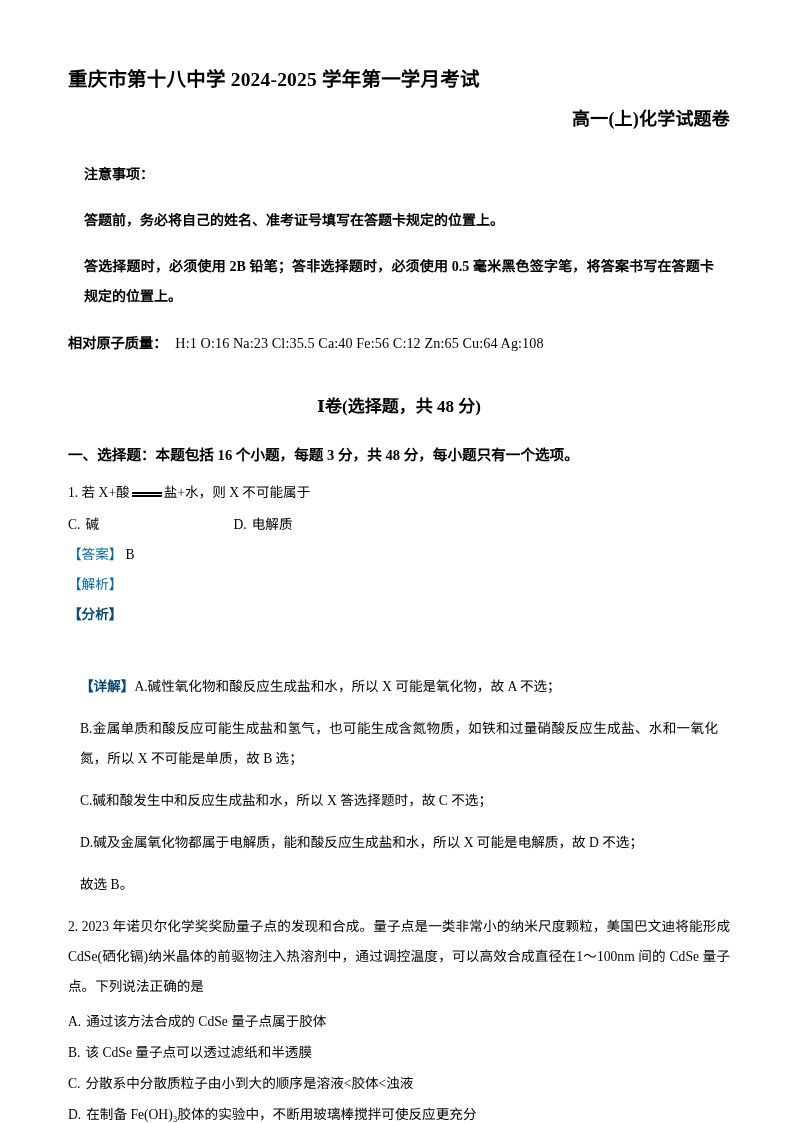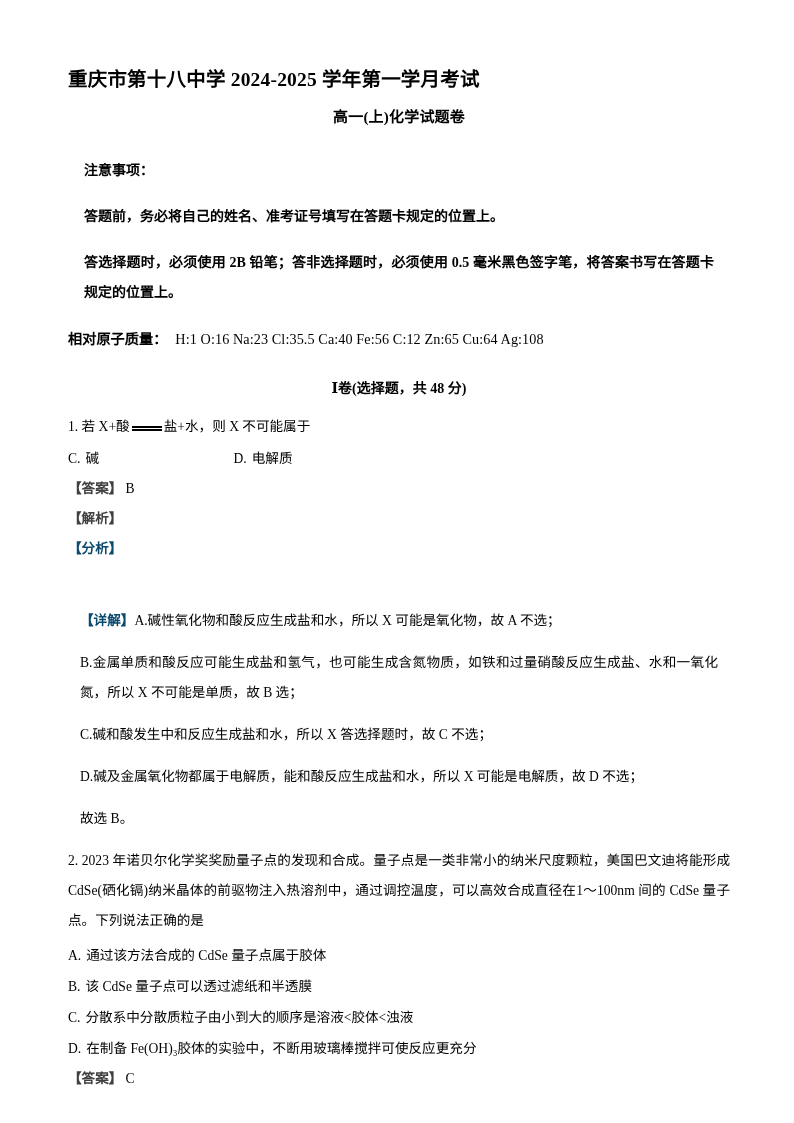--- a/index.html
+++ b/index.html
@@ -34,23 +34,23 @@
   .doc-title {
     text-align: left;
     font-weight: bold;
     font-size: 19.5px;
     line-height: 1.4;
     letter-spacing: 0.2px;
     margin: 0;
     padding-top: 66px;
   }
   .doc-subtitle {
-    text-align: center;
-    font-weight: bold;
-    font-size: 15px;
+    text-align: right;
+    font-weight: bold;
+    font-size: 18px;
     line-height: 1.4;
     letter-spacing: 0.2px;
     margin: 0;
     padding-top: 14px;
   }
 
   
   .notice {
     margin-top: 28px;
   }
@@ -76,23 +76,23 @@
   .atomic-values {
     font-weight: normal;
     padding-left: 8px;
     letter-spacing: 0.1px;
   }
 
   
   .section-header {
     text-align: center;
     font-weight: bold;
-    font-size: 14px;
-    line-height: 30px;
-    margin: 2px;
+    font-size: 17px;
+    line-height: 30px;
+    margin: 16px;
     padding-top: 18px;
   }
   .section-intro {
     font-weight: bold;
     font-size: 14.6px;
     line-height: 30px;
     margin: 0;
     padding-top: 2px;
   }
 
@@ -134,22 +134,22 @@
     padding-right: 5px;
   }
 
   
   .tag-line {
     font-size: 13.6px;
     line-height: 30px;
     margin: 0;
   }
   .tag-blue {
-    color: #404040;
-    font-weight: bold;
+    color: #0369a1;
+    font-weight: normal;
     text-align: right;
   }
   .tag-black {
     color: #0c4a6e;
     font-weight: bold;
   }
   .tag-value {
     color: #000000;
     font-weight: normal;
     padding-left: 3px;
@@ -200,20 +200,21 @@
       <p class="notice-line">注意事项：</p>
       <p class="notice-line">答题前，务必将自己的姓名、准考证号填写在答题卡规定的位置上。</p>
       <p class="notice-line">答选择题时，必须使用 2B 铅笔；答非选择题时，必须使用 0.5 毫米黑色签字笔，将答案书写在答题卡规定的位置上。</p>
     </div>
 
     <div class="atomic">
       <span class="atomic-label">相对原子质量：</span><span class="atomic-values latin">H:1  O:16  Na:23  Cl:35.5  Ca:40  Fe:56  C:12  Zn:65  Cu:64  Ag:108</span>
     </div>
 
     <p class="section-header">Ⅰ卷(选择题，共 48 分)</p>
+    <p class="section-intro">一、选择题：本题包括 16 个小题，每题 3 分，共 48 分，每小题只有一个选项。</p>
 
     <div class="question">
       <p class="q-stem"><span>1.</span> <span>若 X+酸</span><span class="rxn-arrow"></span><span>盐+水，则 X 不可能属于</span></p>
 
       <div class="options-row">
         <div class="opt"><span class="opt-letter">C.</span><span>碱</span></div>
         <div class="opt"><span class="opt-letter">D.</span><span>电解质</span></div>
       </div>
 
       <p class="tag-line"><span class="tag-blue">【答案】</span><span class="tag-value">B</span></p>

